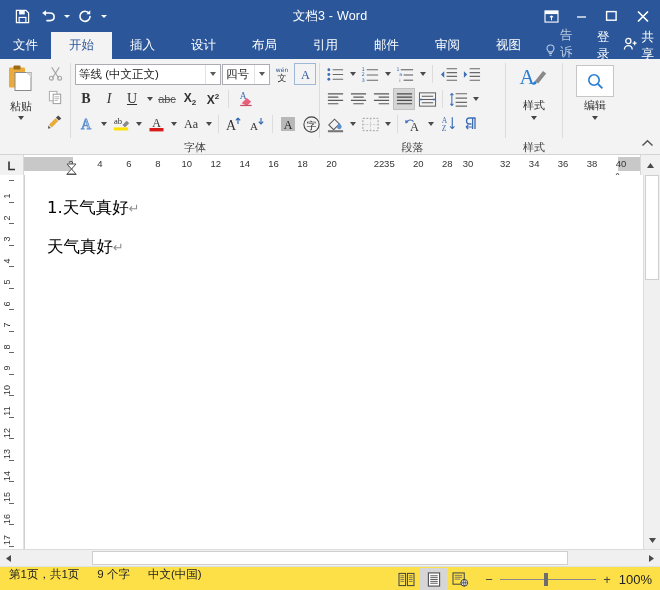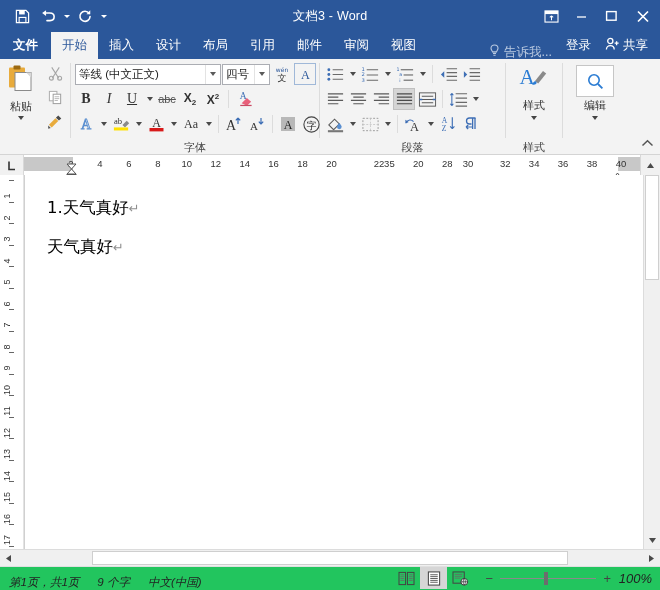--- a/index.html
+++ b/index.html
@@ -36,25 +36,25 @@
     width: 30px; height: 32px; display: flex; align-items: center; justify-content: center; color: #fff;
   }
   .win-btn.close { width: 34px; }
 
   
   .tabstrip {
     height: 27px; background: #2b579a; display: flex; align-items: flex-end;
     position: relative; flex: 0 0 27px;
   }
   .tab {
-    height: 27px; padding: 0 11px; display: flex; align-items: center;
+    height: 27px; padding: 0 18px; display: flex; align-items: center;
     color: #fff; font-size: 12.5px; white-space: nowrap;
   }
   .tab.active { background: #f3f3f3; color: #2b579a; }
-  .tab.file { padding: 0 13px; font-weight: bold; }
+  .tab.file { padding: 0 13px; }
   .tabstrip-right { margin-left: auto; display: flex; align-items: center; height: 27px; padding-right: 4px; }
   .tellme { display: flex; align-items: center; gap: 4px; color: #b9c9e0; font-size: 12.5px; padding: 0 6px; margin-top: 13px; }
   .signin { color: #fff; font-size: 12.5px; padding: 0 8px; }
   .share { display: flex; align-items: center; gap: 3px; color: #fff; font-size: 12.5px; padding: 0 8px 0 6px; height:27px; }
 
   
   .ribbon {
     background: #f3f3f3; height: 96px; display: flex; position: relative;
     border-bottom: 1px solid #d4d4d4; flex: 0 0 96px;
   }
@@ -147,22 +147,22 @@
   .vs-thumb { position: absolute; left: 1px; right: 1px; top: 0; height: 105px; background: #fff; border: 1px solid #cfcfcf; }
 
   
   .hscrollrow { height: 17px; display: flex; background: #f0f0f0; flex: 0 0 17px; border-top: 1px solid #dcdcdc; }
   .hs-btn { width: 17px; display: flex; align-items: center; justify-content: center; }
   .hs-track { flex: 1; position: relative; }
   .hs-thumb { position: absolute; top: 1px; bottom: 1px; left: 75px; right: 75px; background: #fff; border: 1px solid #cfcfcf; }
 
   
   .statusbar {
-    height: 24px; background: #22c55e; display: flex; align-items: flex-end;
-    font-size: 11.5px; color: #222; flex: 0 0 24px; border-top: 1px solid #e0e0e0; font-style: italic;
+    height: 24px; background: #fde047; display: flex; align-items: flex-start;
+    font-size: 11.5px; color: #222; flex: 0 0 24px; border-top: 1px solid #e0e0e0;
   }
   .sb-item { padding: 0 9px; white-space: nowrap; }
   .sb-right { margin-left: auto; display: flex; align-items: center; height: 24px; }
   .viewbtn { width: 27px; height: 22px; display: flex; align-items: center; justify-content: center; }
   .viewbtn.sel { background: #d6d6d6; }
   .zoomwrap { display: flex; align-items: center; gap: 6px; padding: 0 8px 0 10px; }
   .zm-minus, .zm-plus { font-size: 13px; color: #444; width: 10px; text-align: center; }
   .zm-track { width: 96px; height: 1px; background: #8a8a8a; position: relative; }
   .zm-thumb { position: absolute; left: 44px; top: -6px; width: 4px; height: 13px; background: #6d6d6d; }
   .zm-label { font-size: 13px; color: #222; width: 34px; text-align: right; }

